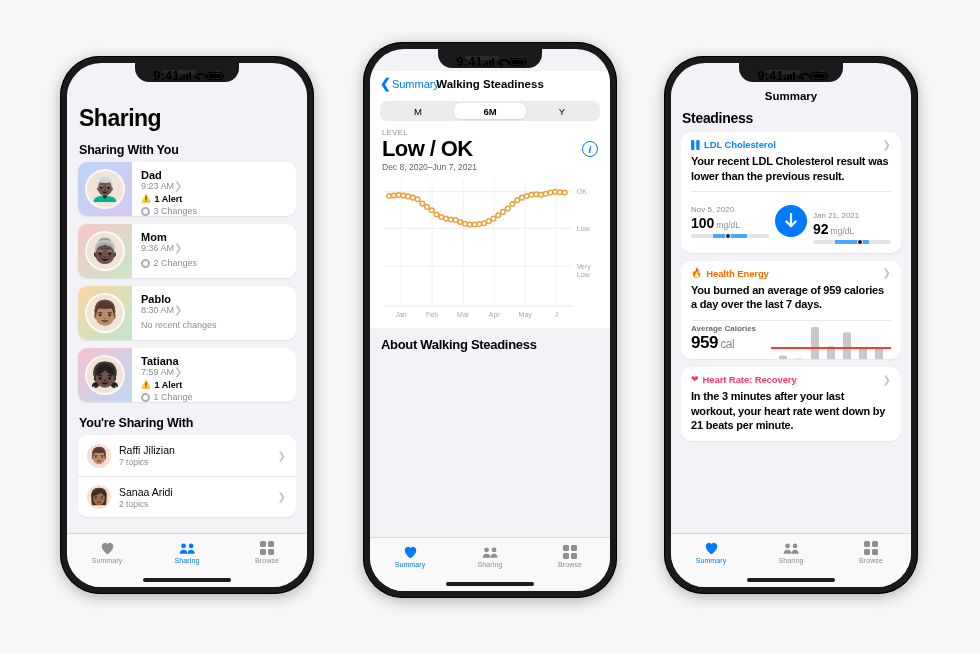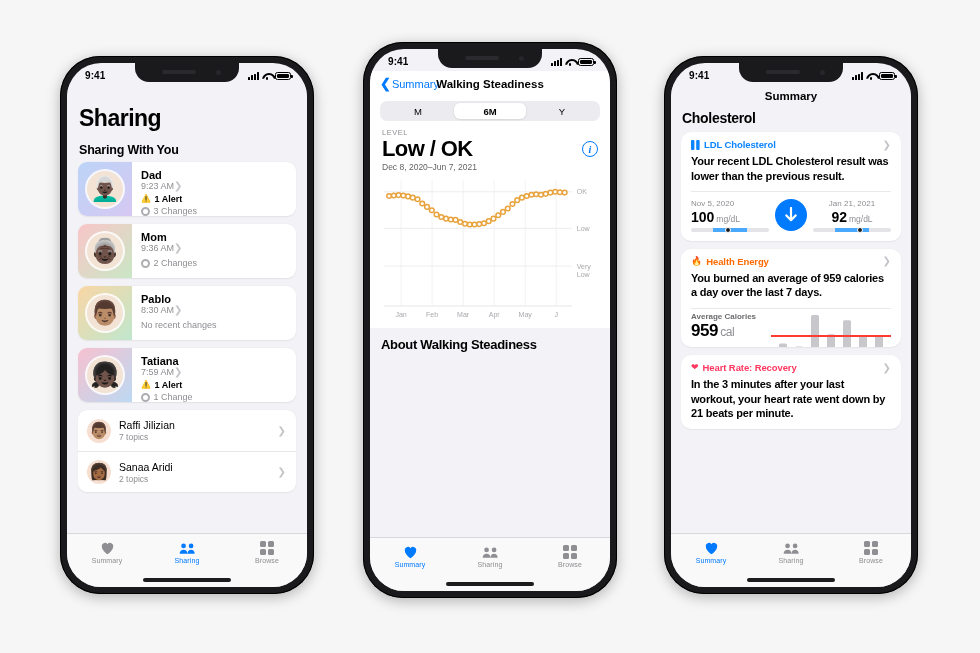--- a/index.html
+++ b/index.html
@@ -37,23 +37,23 @@
     background: #1a1a1c;
     border-radius: 0 0 14px 14px; z-index: 40;
   }
   .notch .spk { position:absolute; left:27px; top:7px; width:34px; height:4px; background:#2a2a2e; border-radius:3px; }
   .notch .cam { position:absolute; right:18px; top:7px; width:5px; height:5px; background:#26262b; border-radius:50%; }
 
   
   .statusbar {
     position: relative; z-index: 45;
     height: 22px; flex: 0 0 22px;
-    display: flex; align-items: center; justify-content: space-between;
+    display: flex; align-items: center; justify-content: center;
     padding: 3px 16px 0 18px;
-    font-size: 10px; font-weight: bold; color: #000; letter-spacing: .1px;
+    font-size: 13px; font-weight: bold; color: #000; letter-spacing: .1px;
   }
   .sb-right { display: flex; align-items: center; gap: 3px; }
   .bars { display: flex; align-items: flex-end; gap: 1px; height: 8px; }
   .bars i { display:block; width: 2px; background: #000; border-radius: .5px; }
   .bars i:nth-child(1){height:3px}.bars i:nth-child(2){height:4.5px}
   .bars i:nth-child(3){height:6px}.bars i:nth-child(4){height:7.5px}
   .wifi { width: 10px; height: 8px; position: relative; }
   .wifi::before{content:"";position:absolute;left:0;top:1px;width:10px;height:10px;
     border:2px solid #000;border-radius:50%;clip-path:polygon(0 0,100% 0,100% 45%,0 45%);}
   .wifi::after{content:"";position:absolute;left:3.6px;top:5.4px;width:2.8px;height:2.8px;background:#000;border-radius:50%;}
@@ -143,21 +143,21 @@
   .center-title { text-align:center;font-size:11.5px;font-weight:bold;color:#000;padding:5px 0 8px; }
   .hl-title { font-size:14px;font-weight:bold;color:#000;padding:0 1px 6px;letter-spacing:-.3px; }
   .card { background:#fff;border-radius:10px;margin-bottom:8px;overflow:hidden;box-shadow:0 .5px 1.5px rgba(0,0,0,.06); }
   .card-head { display:flex;align-items:center;gap:4px;padding:7px 10px 0; }
   .card-head .ctitle { font-size:9.5px;font-weight:bold;letter-spacing:-.1px; }
   .card-head .chev { margin-left:auto; }
   .card-body { font-size:11px;font-weight:bold;color:#000;line-height:1.32;padding:4px 10px 8px;letter-spacing:-.2px; }
   .divider { height:.5px;background:#e8e8eb;margin:0 10px; }
   .cmp { display:flex;align-items:center;padding:7px 10px 9px;gap:6px; }
   .cmp-col { flex:1; }
-  .cmp-col.r { text-align:center; }
+  .cmp-col.r { text-align:left;margin-top:12px; }
   .cmp-date { font-size:8px;color:#8e8e93; }
   .cmp-val { font-size:14px;font-weight:bold;color:#000;margin-top:1px; }
   .cmp-val span { font-size:8.5px;font-weight:normal;color:#8e8e93;margin-left:2px; }
   .rangebar { margin-top:3px;height:4px;border-radius:2px;position:relative;
     background:linear-gradient(to right,#e3e3e8 0%,#e3e3e8 28%,#4aa8ff 28%,#4aa8ff 72%,#e3e3e8 72%,#e3e3e8 100%); }
   .rangebar i { position:absolute;top:-1px;width:6px;height:6px;border-radius:50%;background:#1c1c1e;border:1px solid #fff; }
   .arrow-circle { width:32px;height:32px;border-radius:50%;background:#007aff;display:flex;align-items:center;justify-content:center;flex:0 0 32px; }
   .chart-energy { padding: 4px 10px 6px; position:relative; }
   .avg-label { font-size:8px;color:#6c6c70;font-weight:600; }
   .avg-val { font-size:17px;font-weight:bold;color:#000;letter-spacing:-.4px; }
@@ -272,20 +272,21 @@
                 <span class="warn-ico">⚠️</span>
                 <b>1 Alert</b>
               </div>
             <div class="meta gray">
                 <span class="dot-ico"></span>
                 <span>1 Change</span>
               </div>
           </div>
         </div>
 
+        <div class="sec-title" style="padding-top:6px">You're Sharing With</div>
         <div class="plain-card">
           <div class="plain-row">
             <div class="mini-av">
                 <span>👨🏽</span>
               </div>
             <div class="plain-txt">
               <div class="plain-name">Raffi Jilizian</div>
               <div class="plain-sub">7 topics</div>
             </div>
             <span class="chev">❯</span>
@@ -496,21 +497,21 @@
             </span>
           <span class="wifi"></span>
           <span class="batt">
               <i></i>
             </span>
         </div>
       </div>
 
       <div class="content">
         <div class="center-title">Summary</div>
-        <div class="hl-title">Cholesterol</div>
+        <div class="hl-title">Steadiness</div>
 
         <div class="card">
           <div class="card-head">
             <svg width="9" height="10" viewBox="0 0 9 10">
               <rect x="0" y="0" width="3.4" height="10" rx="1" fill="#0b84ff"></rect>
                 <rect x="5.2" y="0" width="3.4" height="10" rx="1" fill="#0b84ff"></rect>
             </svg>
             <span class="ctitle" style="color:#0b84ff">LDL Cholesterol</span>
             <span class="chev">❯</span>
           </div>

